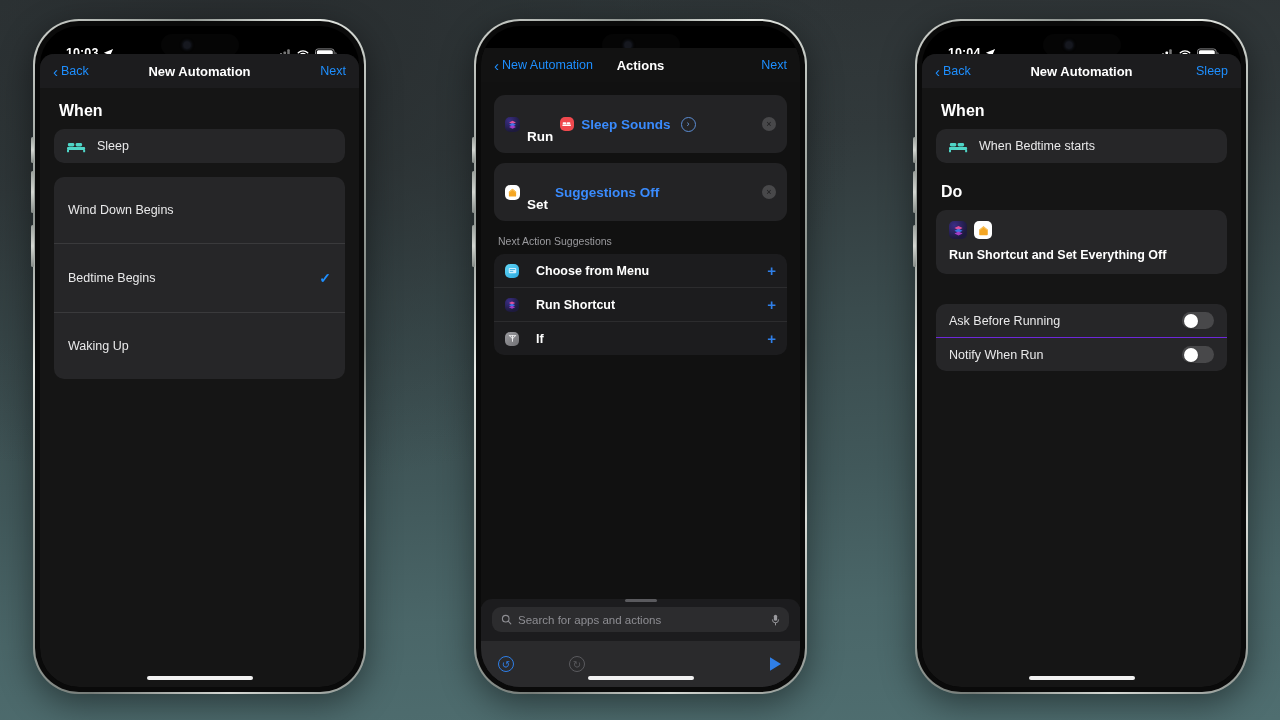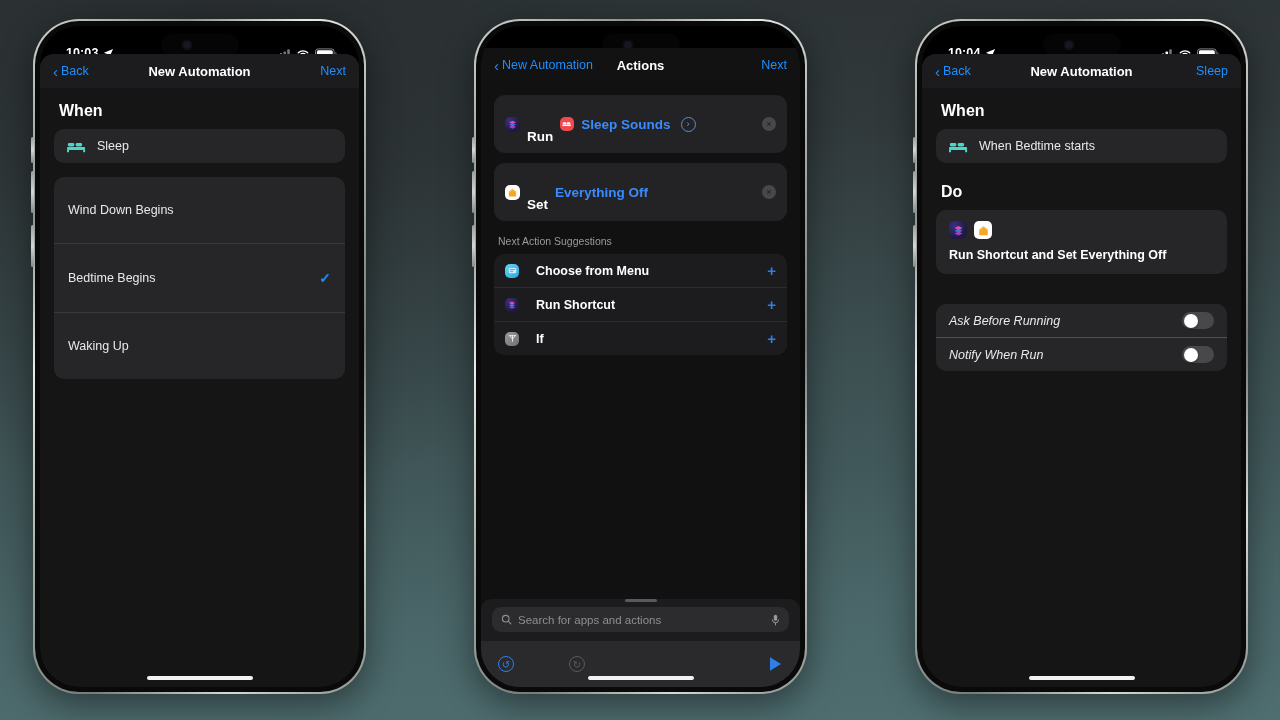--- a/index.html
+++ b/index.html
@@ -145,21 +145,21 @@
   .circ-btn {
     width:16px; height:16px; border-radius:50%;
     display:flex; align-items:center; justify-content:center;
     font-size:10px; cursor:pointer;
   }
 
   
   .do-card { background:#262628; border-radius:10px; padding:11px 13px 12px; }
   .do-icons { display:flex; gap:7px; margin-bottom:9px; }
   .do-label { color:#fff; font-size:12.5px; font-weight:bold; }
-  .tog-group { background:#262628; border-radius:10px; overflow:hidden; margin-top:30px;font-style:italic; }
+  .tog-group { background:#262628; border-radius:10px; overflow:hidden; margin-top:30px; }
   .tog-row {
     display:flex; align-items:center; padding:8px 13px;
     color:#e9e9ea; font-size:12.5px;
   }
   .tog-row + .tog-row { border-top:1px solid #6d28d9; }
   .toggle {
     margin-left:auto; width:32px; height:17px; border-radius:10px;
     background:#48484a; position:relative; cursor:pointer; flex:none;
   }
   .toggle i {
@@ -337,21 +337,21 @@
         </div>
 
         <div class="act-row">
           <div class="tile" style="width:15px;height:15px;background:#fff;">
             <svg width="11" height="11" viewBox="0 0 14 14">
               <path d="M7 2.3l4.6 3.9v5.1a.8.8 0 01-.8.8H3.2a.8.8 0 01-.8-.8V6.2z" fill="#f5a623"></path>
               <path d="M7 2.3l4.6 3.9v1.4L7 4.1 2.4 7.6V6.2z" fill="#f8c15a"></path>
             </svg>
           </div>
           <span class="act-word">Set</span>
-          <span class="act-link">Everything Off</span>
+          <span class="act-link">Suggestions Off</span>
           <span class="x-btn">×</span>
         </div>
 
         <div class="sugg-title">Next Action Suggestions</div>
 
         <div class="sugg-group">
           <div class="sugg-row">
             <div class="tile" style="width:14px;height:14px;background:linear-gradient(135deg,#63d7f5,#2aa8e0);">
               <svg width="9" height="7" viewBox="0 0 12 9">
                   <rect x="1" y="1" width="10" height="7" rx="1.3" fill="#cfefff"></rect>

